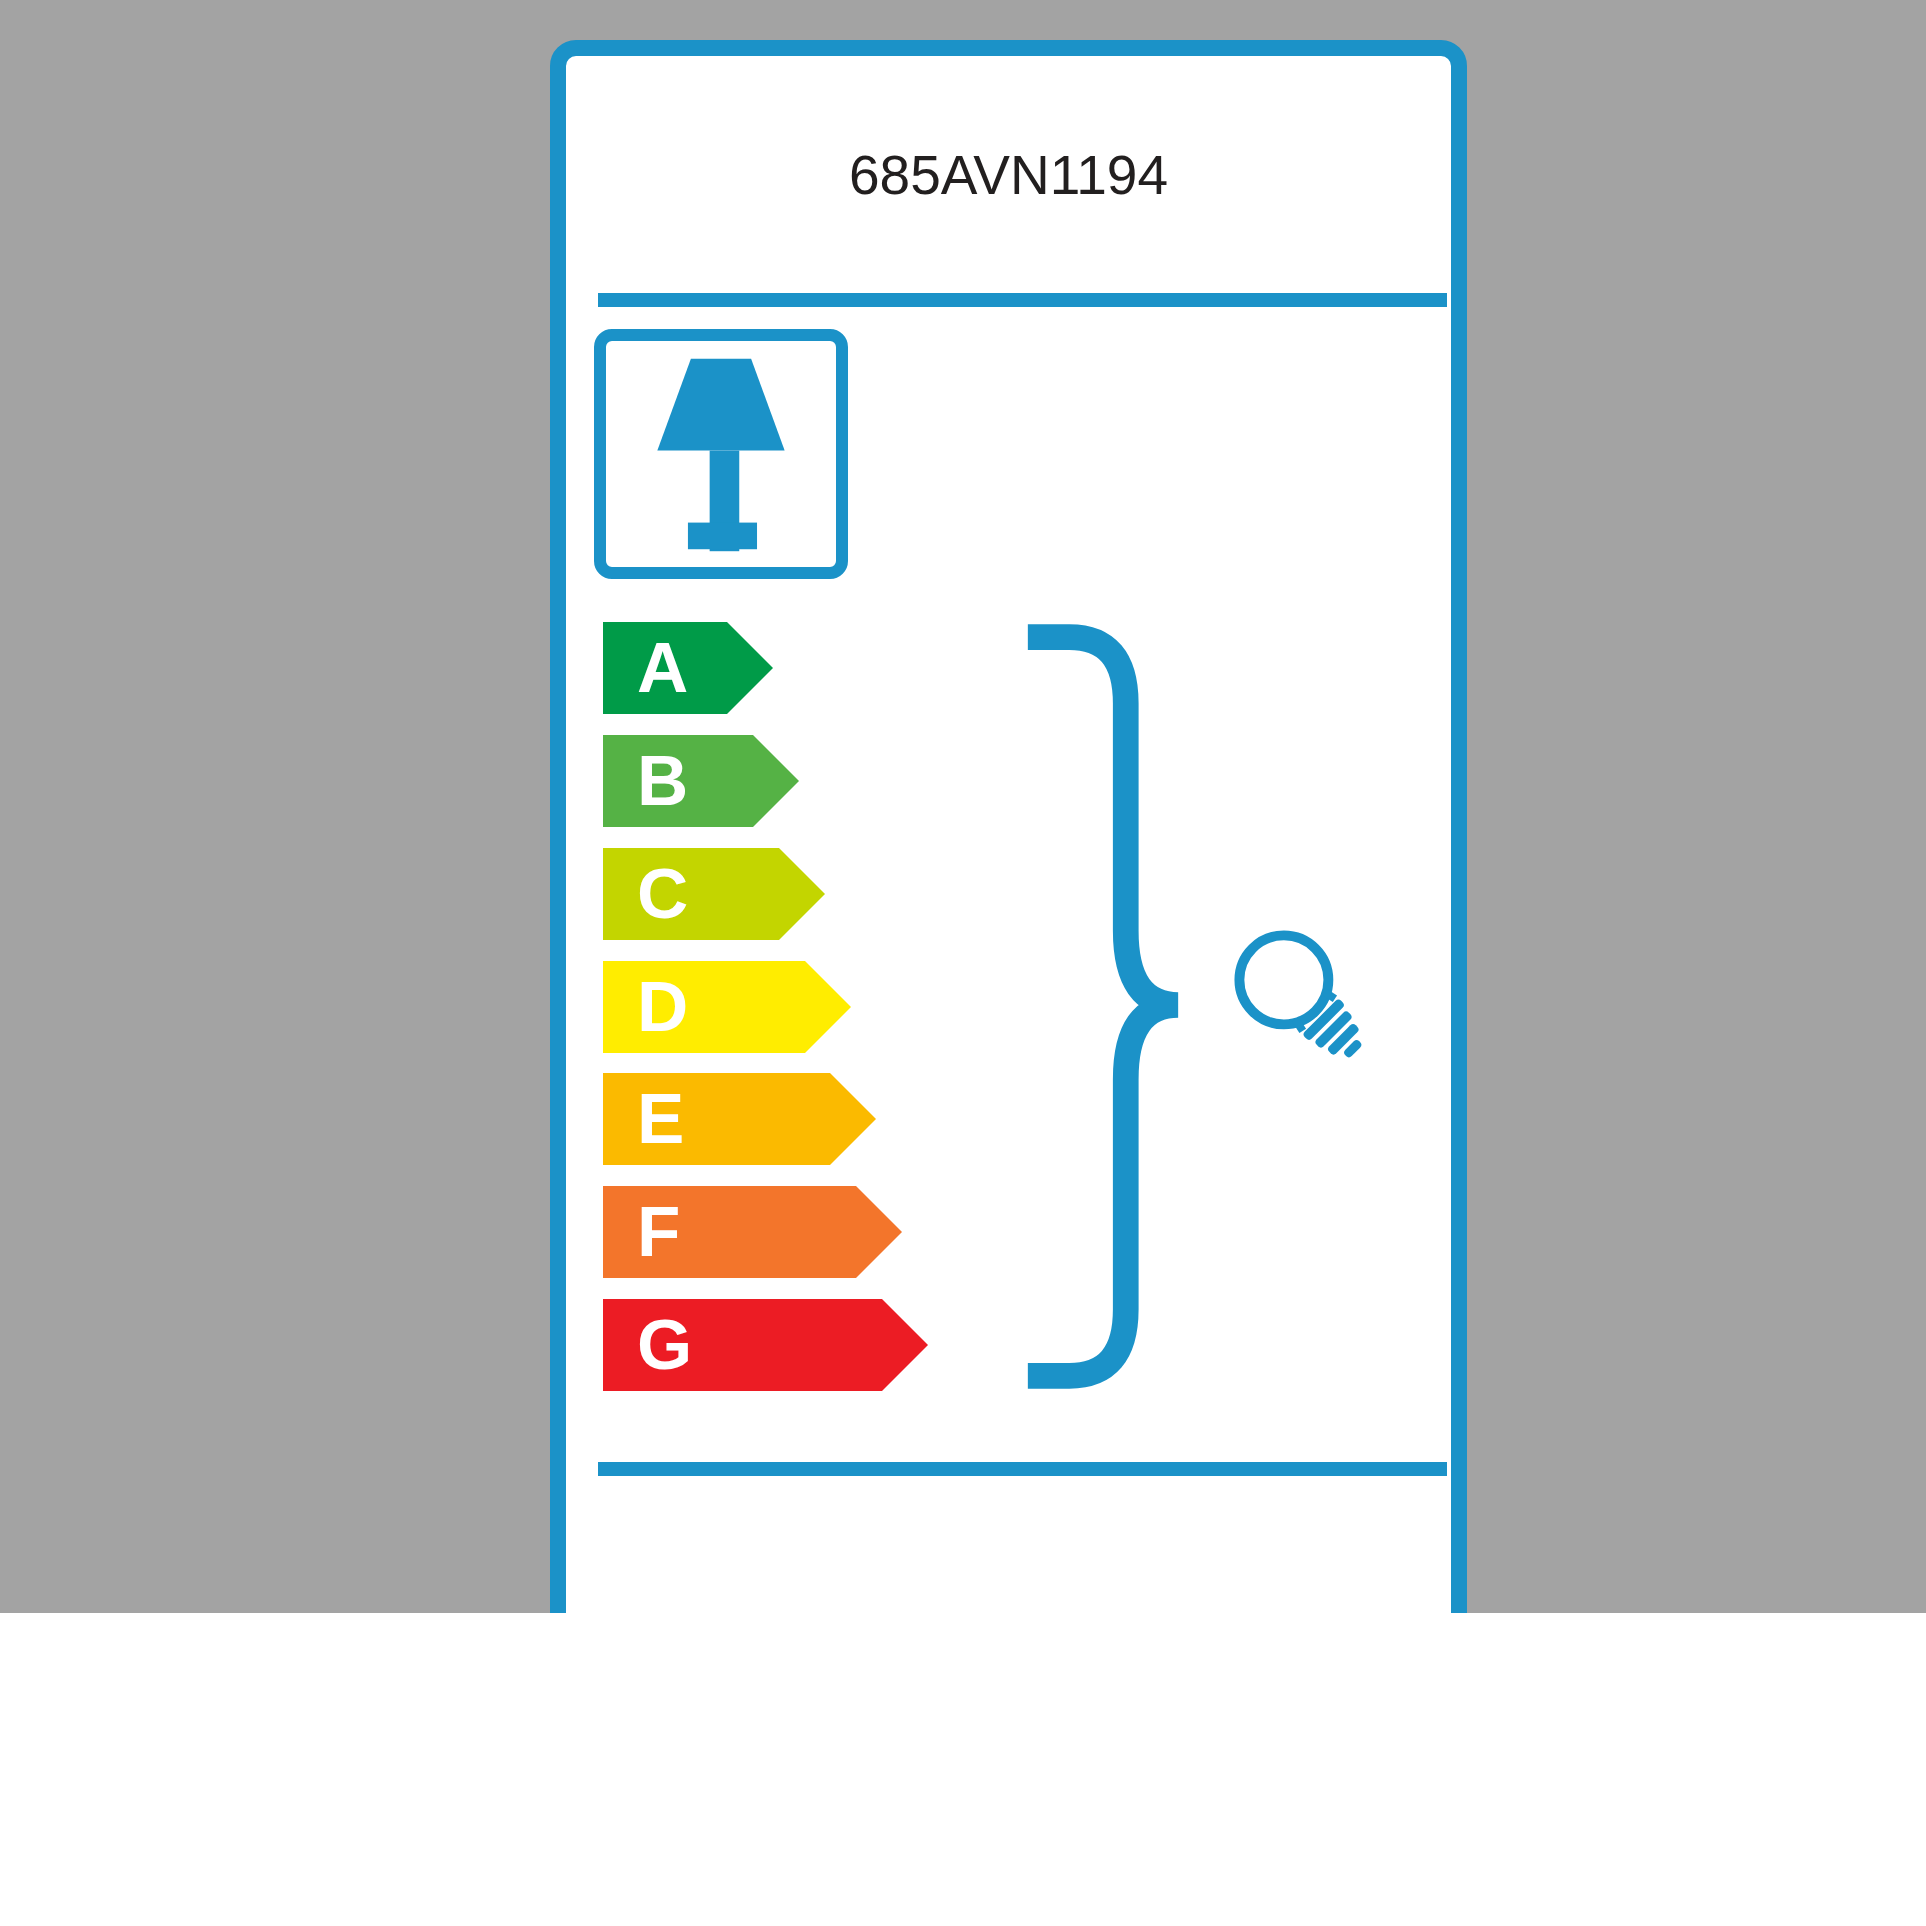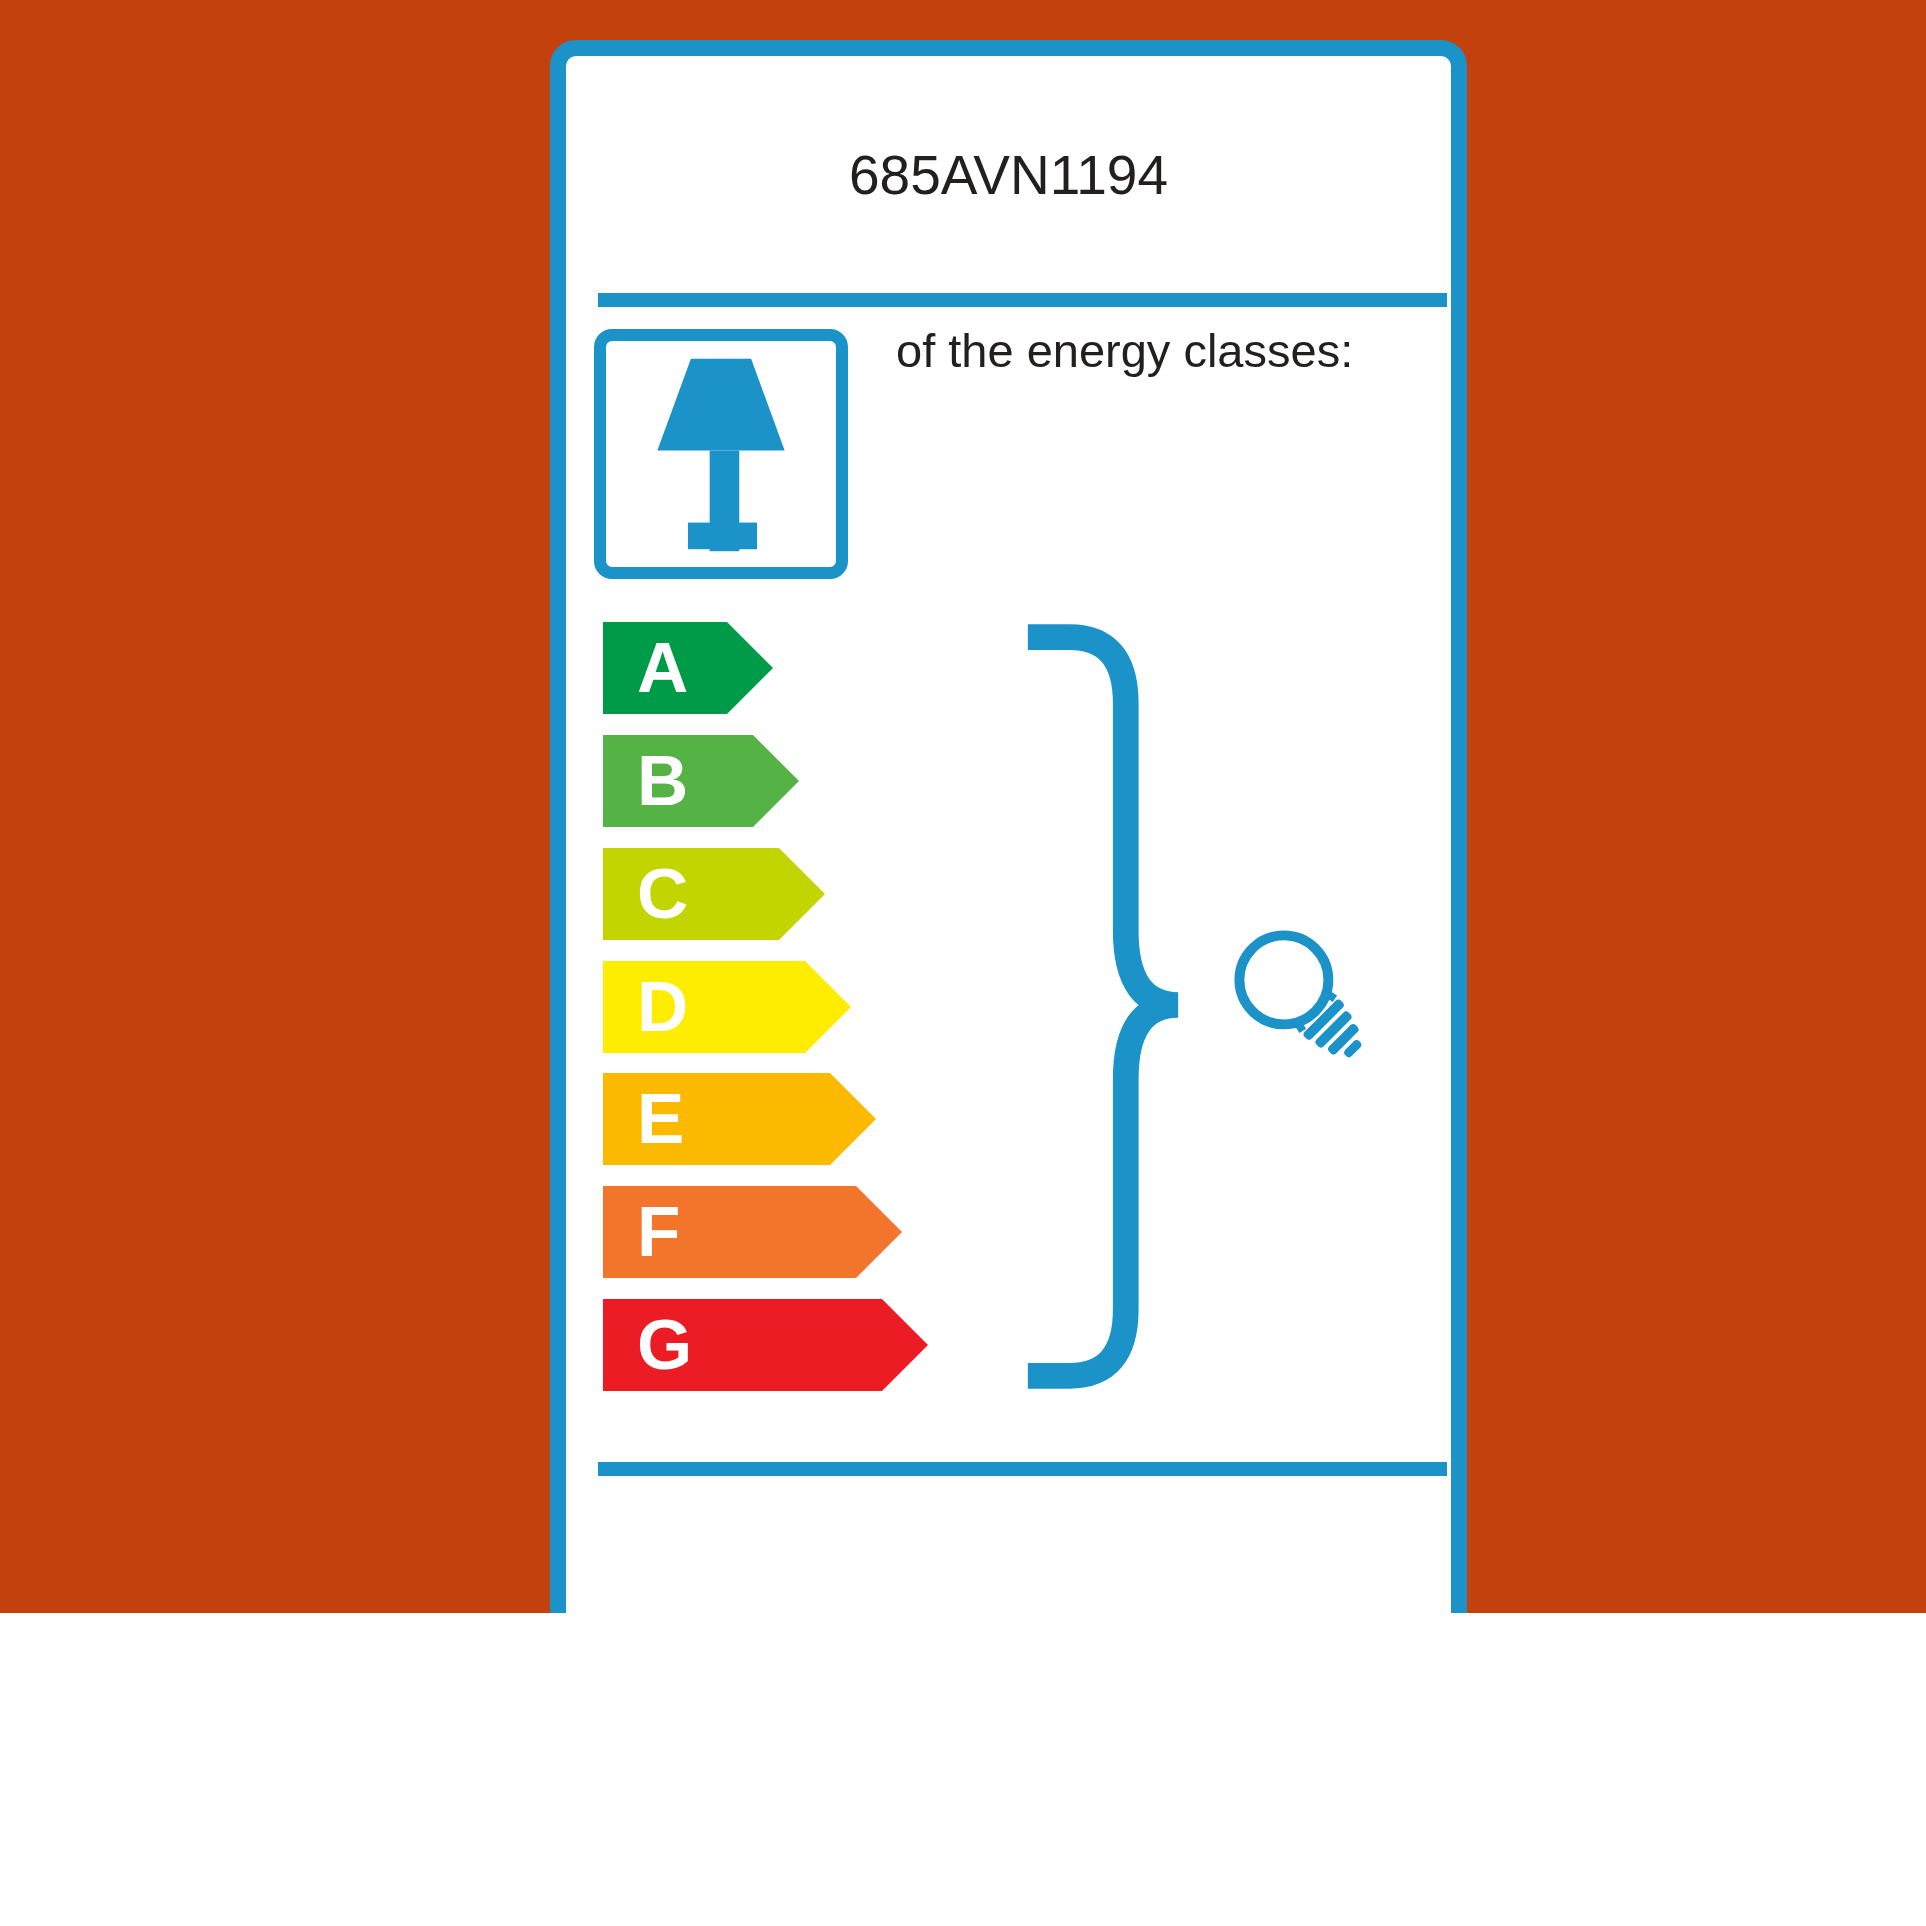--- a/index.html
+++ b/index.html
@@ -1,16 +1,16 @@
 <!DOCTYPE html>
 <html style="--accent: #1b92c8; --ink: #221f1f;"><head>
 <meta charset="utf-8">
 <style>
   html,body{margin:0;padding:0;background:#fff;}
-  .page{position:relative;width:1927px;height:1613px;background:#c2410c;overflow:hidden;
+  .page{position:relative;width:1927px;height:1613px;background:#a3a3a3;overflow:hidden;
         font-family:"Liberation Sans",sans-serif;color:var(--ink,#221f1f);}
   .frame{position:absolute;left:550px;top:40px;width:917px;height:1859px;
          border:16px solid var(--accent,#1b92c8);border-radius:26px;box-sizing:border-box;background:#fff;}
   .model-number{position:absolute;left:550px;top:143px;width:917px;text-align:center;
                 font-size:55px;color:var(--ink,#221f1f);}
   .sep{position:absolute;left:598px;width:849px;height:14px;background:var(--accent,#1b92c8);}
   .sep-top{top:293px;}
   .sep-bottom{top:1462px;}
   .lamp-box{position:absolute;left:594px;top:329px;width:254px;height:250px;box-sizing:border-box;
             border:12px solid var(--accent,#1b92c8);border-radius:18px;background:#fff;}
@@ -42,21 +42,20 @@
 
   <div class="lamp-box">
     <svg viewBox="0 0 233 229">
       <polygon class="lamp-shape" points="86,18 147,18 181,111 52,111"></polygon>
       <rect class="lamp-shape" x="105" y="111" width="30" height="102"></rect>
       <rect class="lamp-shape" x="83" y="184" width="70" height="27"></rect>
     </svg>
   </div>
 
   <div class="intro-text">
-    <div>of the energy classes:</div>
   </div>
 
   <div class="scale">
       <div class="arrow" style="top: 0px; width: 170px; background-color: rgb(0, 155, 72);">
         <span class="arrow-letter">A</span>
       </div>
       <div class="arrow" style="top: 113px; width: 196px; background-color: rgb(85, 178, 69);">
         <span class="arrow-letter">B</span>
       </div>
       <div class="arrow" style="top: 226px; width: 222px; background-color: rgb(195, 213, 0);">

